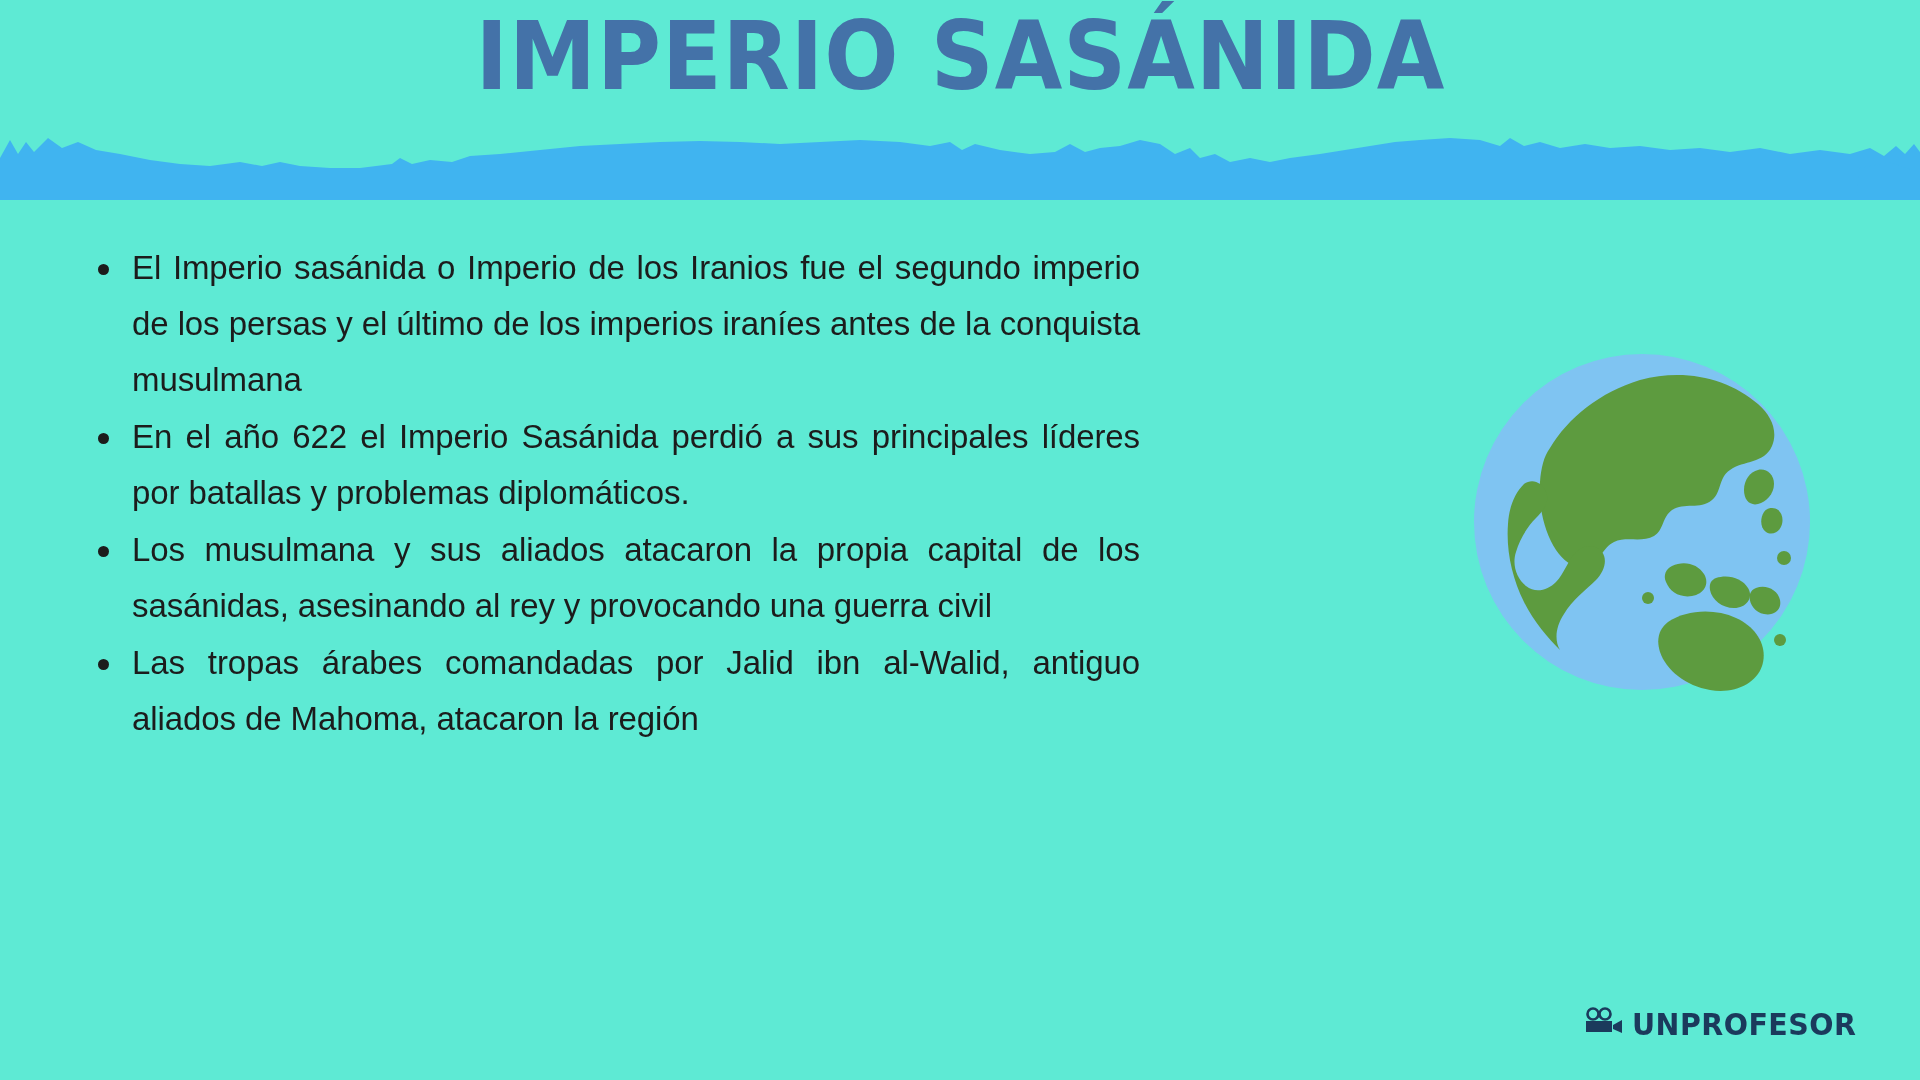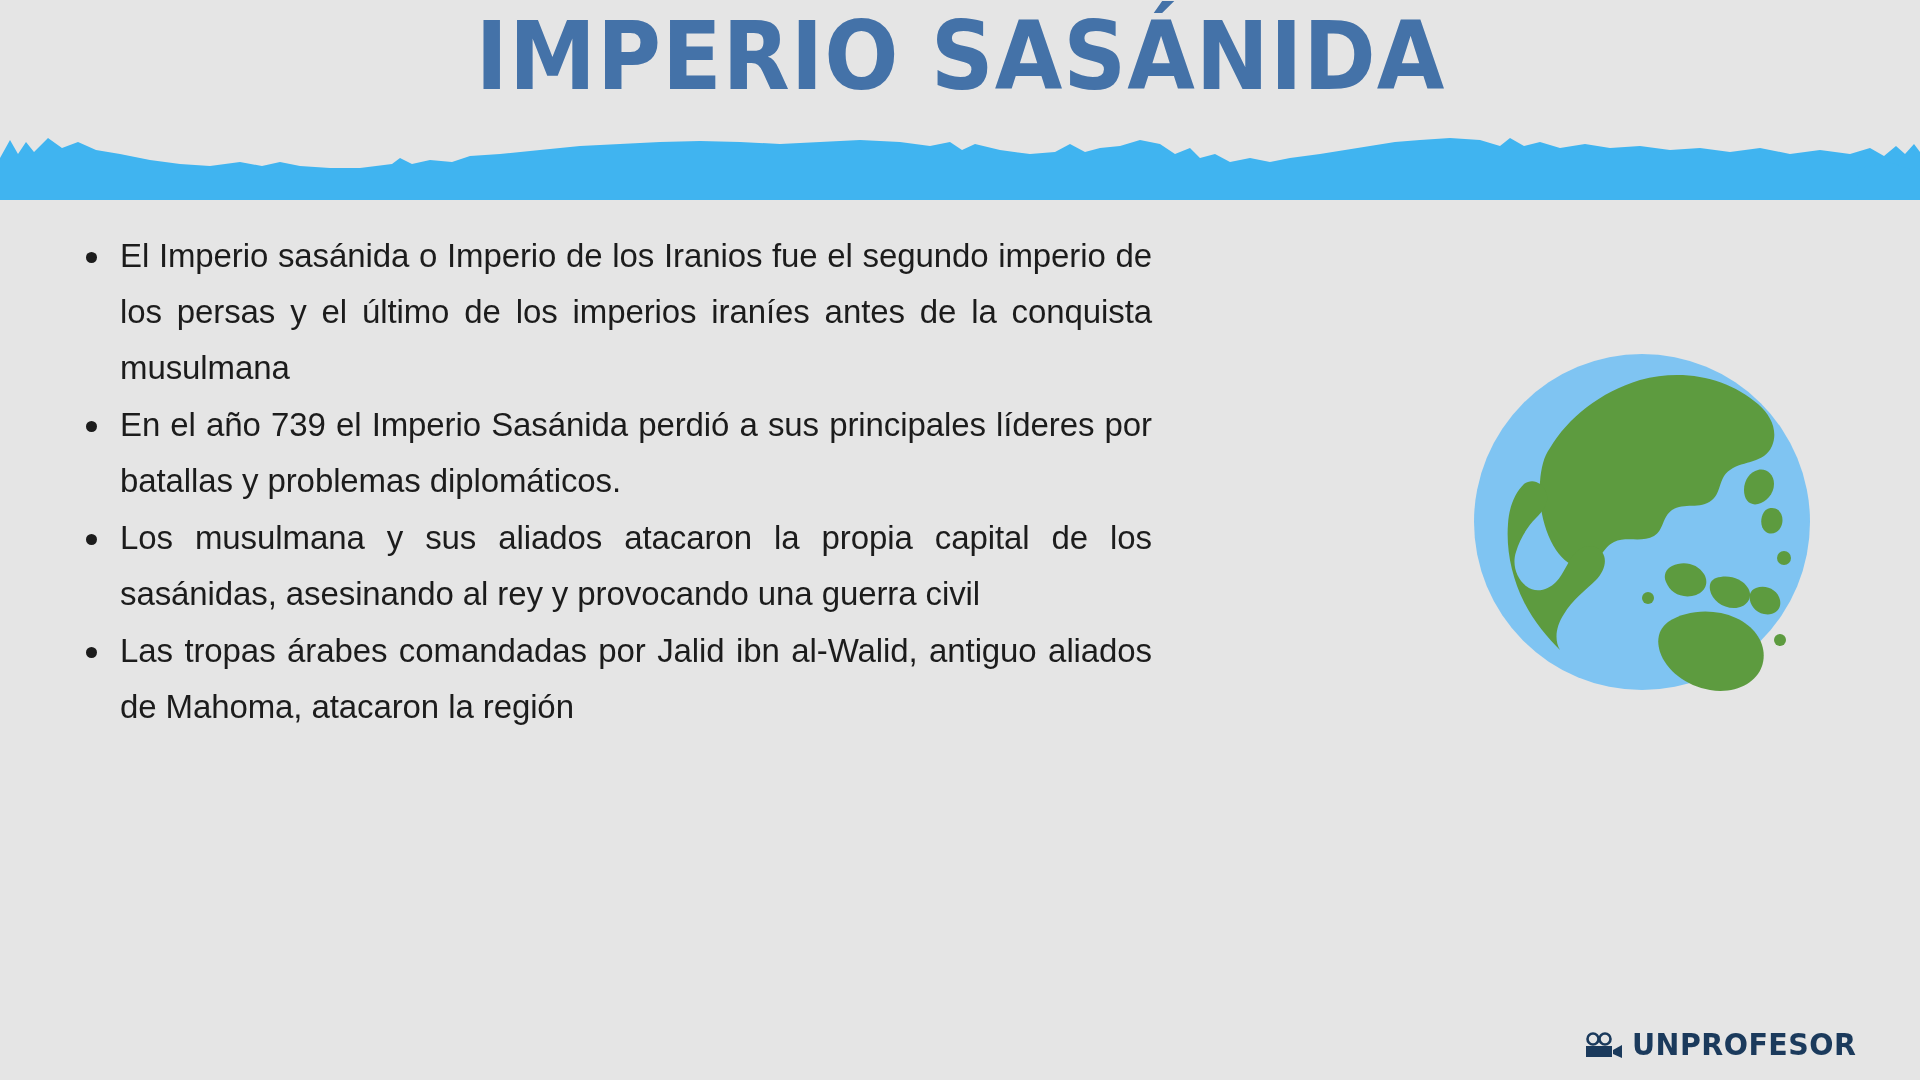--- a/index.html
+++ b/index.html
@@ -11,21 +11,21 @@
     height: 1080px;
     background: #ffffff;
     font-family: "Liberation Sans", sans-serif;
     overflow: hidden;
     position: relative;
   }
 
   .slide {
     position: absolute;
     inset: 0;
-    background: #e5e5e5;
+    background: #5eead4;
   }
 
   
   .title-wrap {
     position: absolute;
     top: 8px;
     left: 0;
     width: 1920px;
     text-align: center;
   }
@@ -58,21 +58,21 @@
 
   
   .content {
     position: absolute;
     top: 228px;
     left: 72px;
     width: 1080px;
   }
   ul.bullets {
     list-style: none;
-    margin: 0;
+    margin: 12px;
     padding: 0;
   }
   ul.bullets > li {
     position: relative;
     padding-left: 48px;
     margin: 0 0 1px 0;
     font-family: "Liberation Sans", sans-serif;
     font-weight: 400;
     font-size: 33px;
     line-height: 56px;
@@ -103,23 +103,23 @@
   .globe svg {
     display: block;
     width: 340px;
     height: 340px;
   }
 
   
   .logo {
     position: absolute;
     right: 52px;
-    bottom: 18px;
+    bottom: 38px;
     display: flex;
-    align-items: center;
+    align-items: flex-start;
     gap: 8px;
   }
   .logo-icon {
     width: 40px;
     height: 26px;
     display: block;
   }
   .logo-text {
     font-family: "DejaVu Sans", sans-serif;
     font-weight: 700;
@@ -156,21 +156,21 @@
       <path fill="#40b4f0" d="M1860,40 L1890,34 L1912,42 L1920,36 L1920,72 L1855,72 Z"></path>
     </svg>
   </div>
 
   <div class="content">
     <ul class="bullets">
       <li>
         <span>El Imperio sasánida o Imperio de los Iranios fue el segundo imperio de los persas y el último de los imperios iraníes antes de la conquista musulmana</span>
       </li>
       <li>
-        <span>En el año 739 el Imperio Sasánida perdió a sus principales líderes por batallas y problemas diplomáticos.</span>
+        <span>En el año 622 el Imperio Sasánida perdió a sus principales líderes por batallas y problemas diplomáticos.</span>
       </li>
       <li>
         <span>Los musulmana y sus aliados atacaron la propia capital de los sasánidas, asesinando al rey y provocando una guerra civil</span>
       </li>
       <li>
         <span>Las tropas árabes comandadas por Jalid ibn al-Walid, antiguo aliados de Mahoma, atacaron la región</span>
       </li>
     </ul>
   </div>
 

